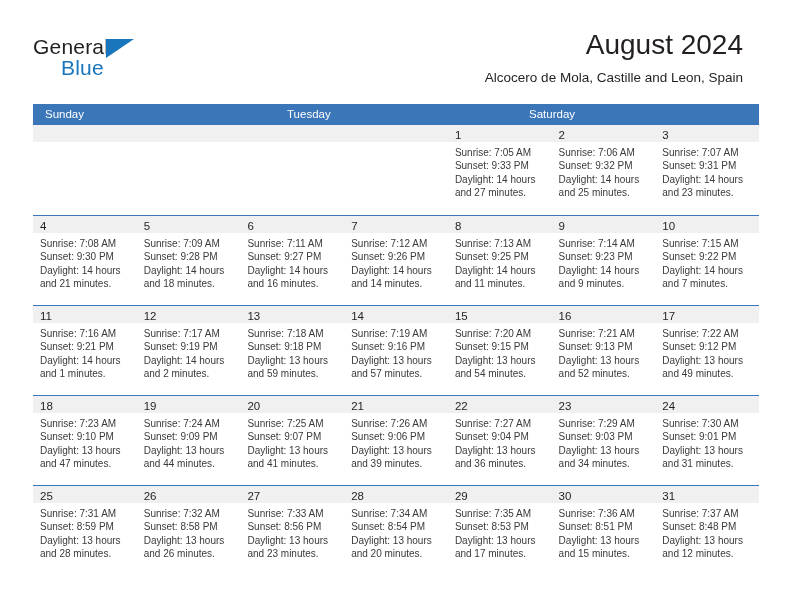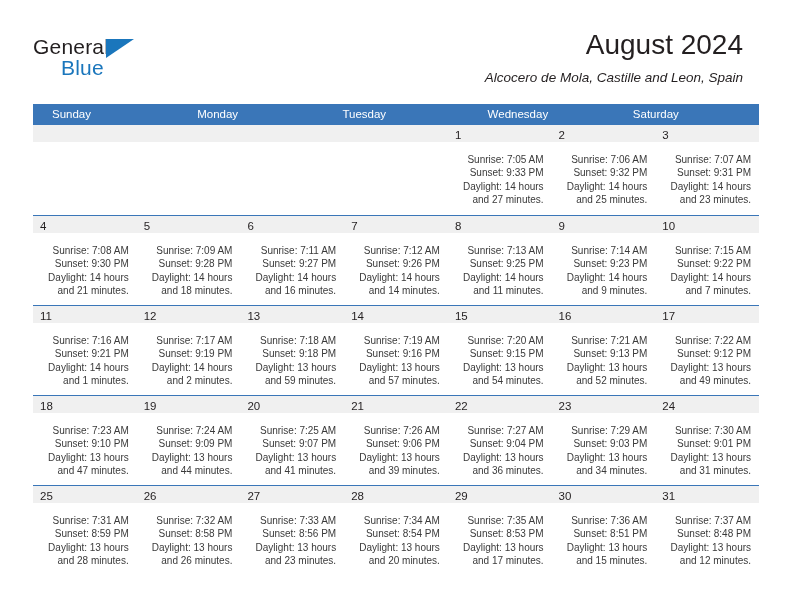--- a/index.html
+++ b/index.html
@@ -76,41 +76,40 @@
     color: #231f20;
     line-height: 34px;
     white-space: nowrap;
   }
   .cal-subtitle {
     margin-top: 7px;
     font-size: 13.5px;
     color: #231f20;
     line-height: 17px;
     white-space: nowrap;
-    font-style: italic;
   }
 
   
   .calendar {
     position: absolute;
     left: 33px;
     top: 104px;
     width: 726px;
   }
   .weekday-row {
     display: flex;
     background: #3a76b8;
     height: 21px;
   }
   .weekday-cell {
     flex: 1 1 0;
     color: #ffffff;
     font-size: 11.5px;
     line-height: 21px;
-    padding-left: 19px;
+    padding-left: 12px;
     box-sizing: border-box;
     overflow: hidden;
     white-space: nowrap;
   }
 
   .week-row {
     display: flex;
     height: 90px;
     border-top: 1px solid #3a76b8;
     box-sizing: border-box;
@@ -129,22 +128,21 @@
     background: #f0f0f0;
     box-sizing: border-box;
     padding-left: 7px;
   }
   .day-number {
     font-size: 11.5px;
     line-height: 17px;
     color: #231f20;
   }
   .day-details {
-    padding: 11px 8px 0 7px;
-    text-align: right;
+    padding: 4px 8px 0 7px;
   }
   .detail-line {
     font-size: 10px;
     line-height: 13.4px;
     color: #3a3a3a;
     white-space: nowrap;
   }
 </style>
 </head>
 <body>
@@ -163,23 +161,21 @@
       <div class="cal-title">August 2024</div>
       <div class="cal-subtitle">Alcocero de Mola, Castille and Leon, Spain</div>
     </div>
 
   </div>
 
   <div class="calendar">
 
     <div class="weekday-row">
       <div class="weekday-cell">Sunday</div>
-      <div class="weekday-cell">Monday</div>
       <div class="weekday-cell">Tuesday</div>
-      <div class="weekday-cell">Wednesday</div>
       <div class="weekday-cell">Saturday</div>
     </div>
 
     <div id="weeks-container">
         <div class="week-row">
           <div class="day-cell empty">
             <div class="day-number-band"><span class="day-number"></span></div>
           </div>
           <div class="day-cell empty">
             <div class="day-number-band"><span class="day-number"></span></div>

